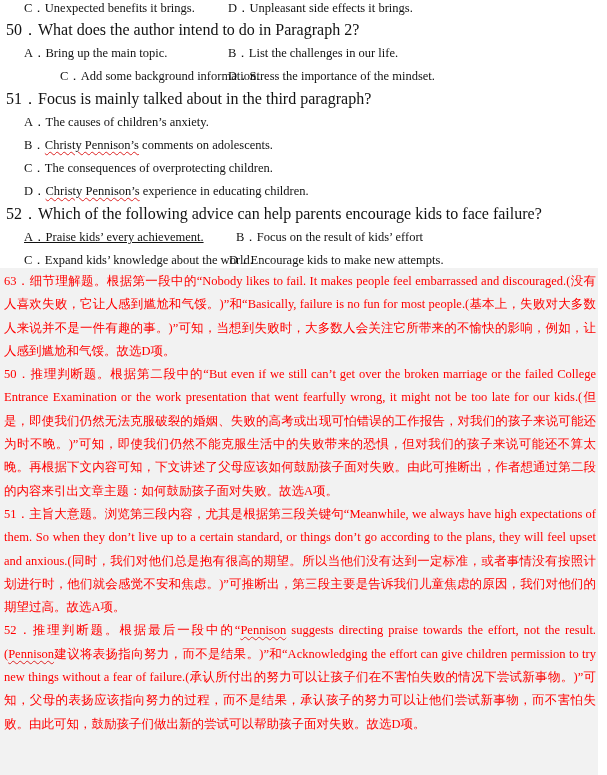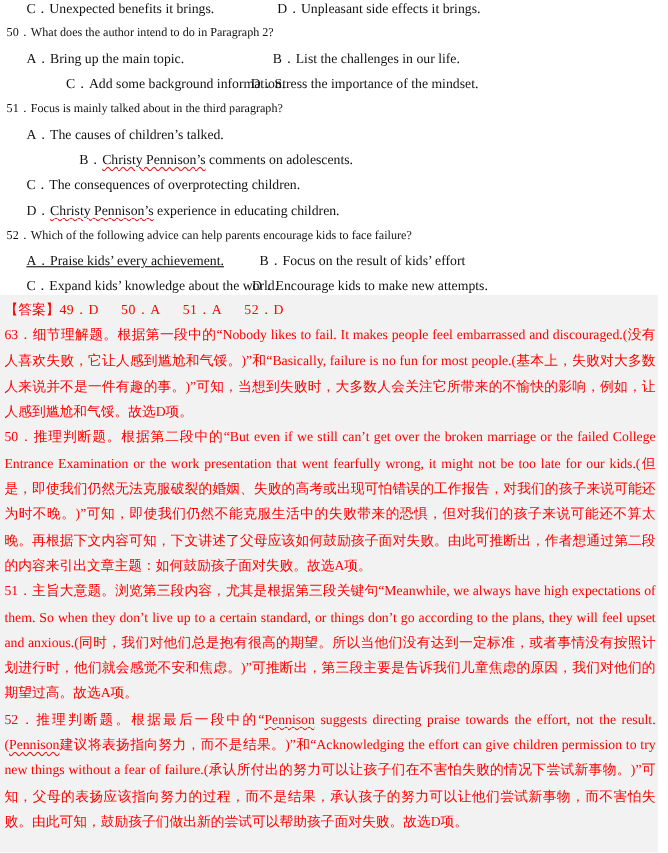--- a/index.html
+++ b/index.html
@@ -1,69 +1,66 @@
 <!DOCTYPE html>
 <html><head>
 <meta charset="utf-8">
 <style>
   html, body { margin:0; padding:0; background:#ffffff; }
   body { width:607px; height:775px; overflow:hidden; position:relative;
          font-family: "Liberation Serif", "DejaVu Serif", serif; color:#111; }
-  .q { position:absolute; left:6px; font-size:11px; line-height:16px; white-space:nowrap; }
+  .q { position:absolute; left:6px; font-size:16px; line-height:16px; white-space:nowrap; }
   .opt { position:absolute; font-size:12.5px; line-height:16px; white-space:nowrap;text-align:center; }
   .col1 { left:24px; }
   .col2 { left:204px;margin-left:32px; }
   .col2b { left:228px; }
   .wavy { text-decoration: underline wavy #d22; text-decoration-thickness:1px; text-underline-offset:2px; }
   .ans-box { position:absolute; left:0; top:268px; width:598px; height:507px; background:#f2f2f2; }
   .ans { position:absolute; left:4px; width:592px; color:#ff0000; font-size:12.5px; line-height:23.3px; }
   .ans p { margin:0; text-align:justify; }
   .ans .key { letter-spacing:0.5px; }
   .sp { display:inline-block; width:20px; }
 </style>
 </head>
 <body>
 
 <div class="opt col1" style="top:0px;">C．Unexpected benefits it brings.</div>
-<div class="opt col2b" style="top:0px;margin-left:24px;">D．Unpleasant side effects it brings.</div>
+<div class="opt col2b" style="top:0px;">D．Unpleasant side effects it brings.</div>
 
 <div class="q" style="top:22px;">
   <span>50．</span><span>What does the author intend to do in Paragraph 2?</span>
 </div>
 <div class="opt col1" style="top:45px;">A．Bring up the main topic.</div>
-<div class="opt col2b" style="top:45px;margin-left:20px;">B．List the challenges in our life.</div>
+<div class="opt col2b" style="top:45px;">B．List the challenges in our life.</div>
 <div class="opt col1" style="top:68px;margin-left:36px;">C．Add some background information.</div>
 <div class="opt col2b" style="top:68px;">D．Stress the importance of the mindset.</div>
 
 <div class="q" style="top:91px;">
   <span>51．</span><span>Focus is mainly talked about in the third paragraph?</span>
 </div>
-<div class="opt col1" style="top:114px;">A．The causes of children’s talked.</div>
-<div class="opt col1" style="top:137px;margin-left:48px;">
+<div class="opt col1" style="top:114px;">A．The causes of children’s anxiety.</div>
+<div class="opt col1" style="top:137px;">
   <span>B．</span><span class="wavy">Christy Pennison’s</span><span> comments on adolescents.</span>
 </div>
 <div class="opt col1" style="top:160px;">C．The consequences of overprotecting children.</div>
 <div class="opt col1" style="top:183px;">
   <span>D．</span><span class="wavy">Christy Pennison’s</span><span> experience in educating children.</span>
 </div>
 
 <div class="q" style="top:206px;">
   <span>52．</span><span>Which of the following advice can help parents encourage kids to face failure?</span>
 </div>
 <div class="opt col1" style="top:229px;text-decoration:underline;">A．Praise kids’ every achievement.</div>
 <div class="opt col2" style="top:229px;">B．Focus on the result of kids’ effort</div>
 <div class="opt col1" style="top:252px;">C．Expand kids’ knowledge about the world.</div>
 <div class="opt" style="top:252px; left:229px;">D．Encourage kids to make new attempts.</div>
 
 <div class="ans-box"></div>
 <div class="ans" style="top:270px;">
   <p>
-    <span>【答案】</span><span class="key">49．D</span><span class="sp"></span><span class="key">50．A</span><span class="sp"></span><span class="key">51．A</span><span class="sp"></span><span class="key">52．D</span>
-  </p>
-  <p>
     <span>63．</span><span>细节理解题。根据第一段中的“Nobody likes to fail. It makes people feel embarrassed and discouraged.(没有人喜欢失败，它让人感到尴尬和气馁。)”和“Basically, failure is no fun for most people.(基本上，失败对大多数人来说并不是一件有趣的事。)”可知，当想到失败时，大多数人会关注它所带来的不愉快的影响，例如，让人感到尴尬和气馁。故选D项。</span>
   </p>
   <p>
     <span>50．</span><span>推理判断题。根据第二段中的“But even if we still can’t get over the broken marriage or the failed College Entrance Examination or the work presentation that went fearfully wrong, it might not be too late for our kids.(但是，即使我们仍然无法克服破裂的婚姻、失败的高考或出现可怕错误的工作报告，对我们的孩子来说可能还为时不晚。)”可知，即使我们仍然不能克服生活中的失败带来的恐惧，但对我们的孩子来说可能还不算太晚。再根据下文内容可知，下文讲述了父母应该如何鼓励孩子面对失败。由此可推断出，作者想通过第二段的内容来引出文章主题：如何鼓励孩子面对失败。故选A项。</span>
   </p>
   <p>
     <span>51．</span><span>主旨大意题。浏览第三段内容，尤其是根据第三段关键句“Meanwhile, we always have high expectations of them. So when they don’t live up to a certain standard, or things don’t go according to the plans, they will feel upset and anxious.(同时，我们对他们总是抱有很高的期望。所以当他们没有达到一定标准，或者事情没有按照计划进行时，他们就会感觉不安和焦虑。)”可推断出，第三段主要是告诉我们儿童焦虑的原因，我们对他们的期望过高。故选A项。</span>
   </p>
   <p>
     <span>52．</span><span>推理判断题。根据最后一段中的“</span><span class="wavy">Pennison</span><span> suggests directing praise towards the effort, not the result.(</span><span class="wavy">Pennison</span><span>建议将表扬指向努力，而不是结果。)”和“Acknowledging the effort can give children permission to try new things without a fear of failure.(承认所付出的努力可以让孩子们在不害怕失败的情况下尝试新事物。)”可知，父母的表扬应该指向努力的过程，而不是结果，承认孩子的努力可以让他们尝试新事物，而不害怕失败。由此可知，鼓励孩子们做出新的尝试可以帮助孩子面对失败。故选D项。</span>

